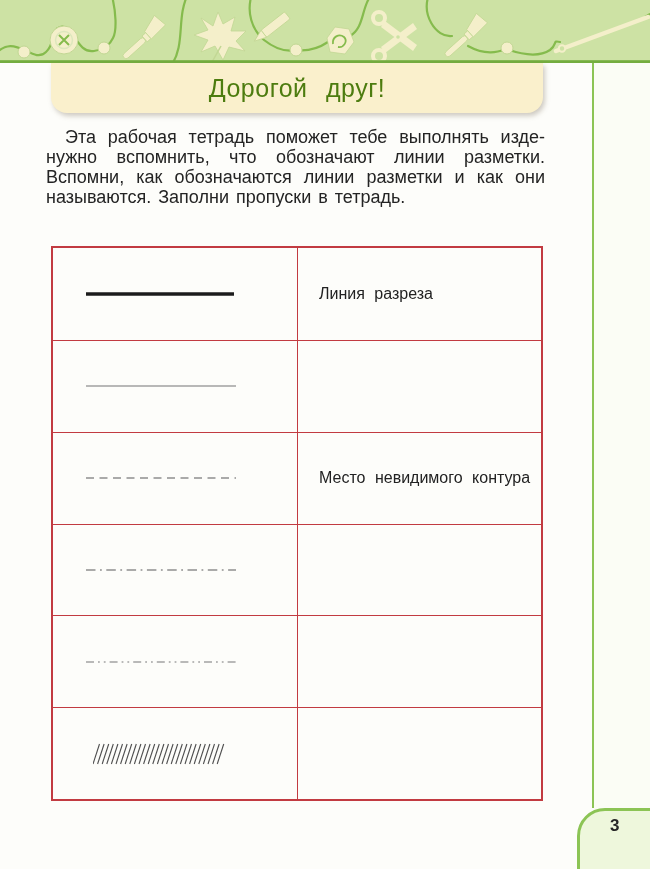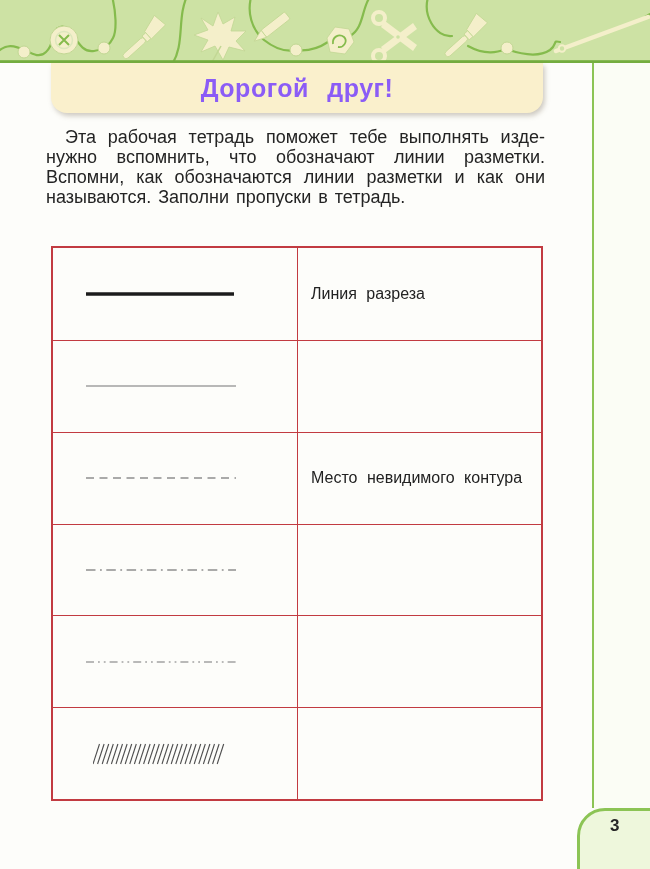--- a/index.html
+++ b/index.html
@@ -14,35 +14,35 @@
   .right-strip{position:absolute;left:594px;top:63px;width:56px;height:806px;background:#fbfdf5;}
   .edge-line{position:absolute;left:592px;top:63px;width:2px;height:745px;background:#8cc455;}
   
   .title-box{
     position:absolute;left:51px;top:63px;width:492px;height:50px;
     background:#faf0cc;border-radius:0 0 16px 16px;
     box-shadow:2px 3px 5px rgba(120,110,90,.35);
     display:flex;align-items:center;justify-content:center;
   }
   .title-box .title{
-    color:#8b5cf6;font-weight:bold;font-size:25px;letter-spacing:.5px;word-spacing:11px;
+    color:#4d7c0f;font-weight:normal;font-size:25px;letter-spacing:.5px;word-spacing:11px;
   }
   
   .paragraph{position:absolute;left:46px;top:127px;width:499px;color:#242424;
     font-size:18px;line-height:20px;word-spacing:2px;}
   .paragraph .pline{text-align:justify;text-align-last:justify;height:20px;overflow:visible;}
   .paragraph .pline.first{padding-left:19px;}
   .paragraph .pline.last{text-align-last:left;}
   
   .worktable{
     position:absolute;left:51px;top:246px;width:492px;height:555px;
     border:2px solid #c23b41;box-sizing:border-box;
     display:grid;grid-template-rows:repeat(6,1fr);
   }
-  .trow{display:flex;border-top:1.6px solid #c23b41;}
+  .trow{display:flex;border-top:1.6px solid #c23b41;gap:8px;}
   .trow:first-child{border-top:none;}
   .cell-left{width:245px;border-right:1.6px solid #c23b41;display:flex;align-items:center;padding-left:33px;box-sizing:border-box;}
   .cell-right{flex:1;display:flex;align-items:center;padding-left:13px;}
   .cell-right .lbl{font-size:16px;color:#222;word-spacing:5px;}
   .sample{display:block;}
   
   .pagenum-box{
     position:absolute;left:577px;top:808px;width:95px;height:85px;
     background:#eef7dc;border:3px solid #8cc455;border-radius:28px 0 0 0;
     box-sizing:border-box;

